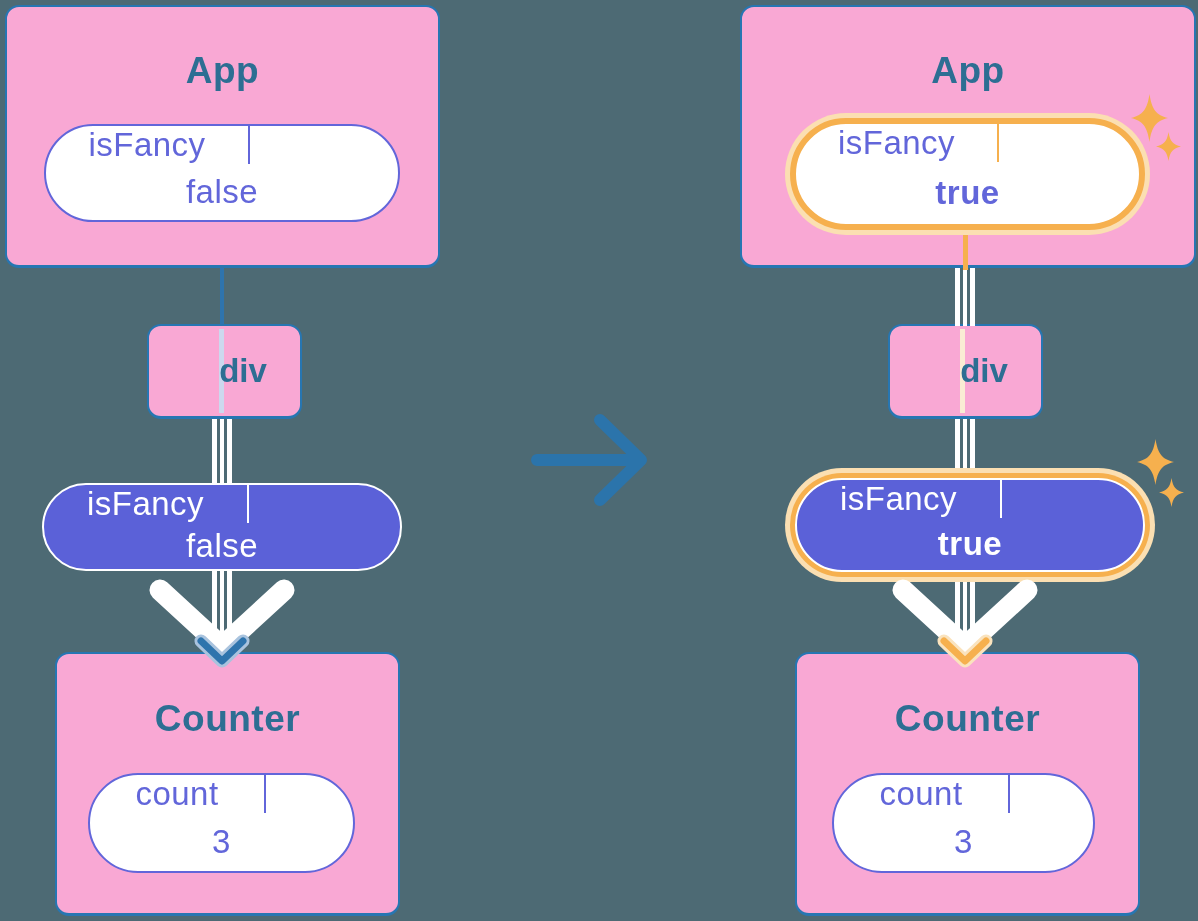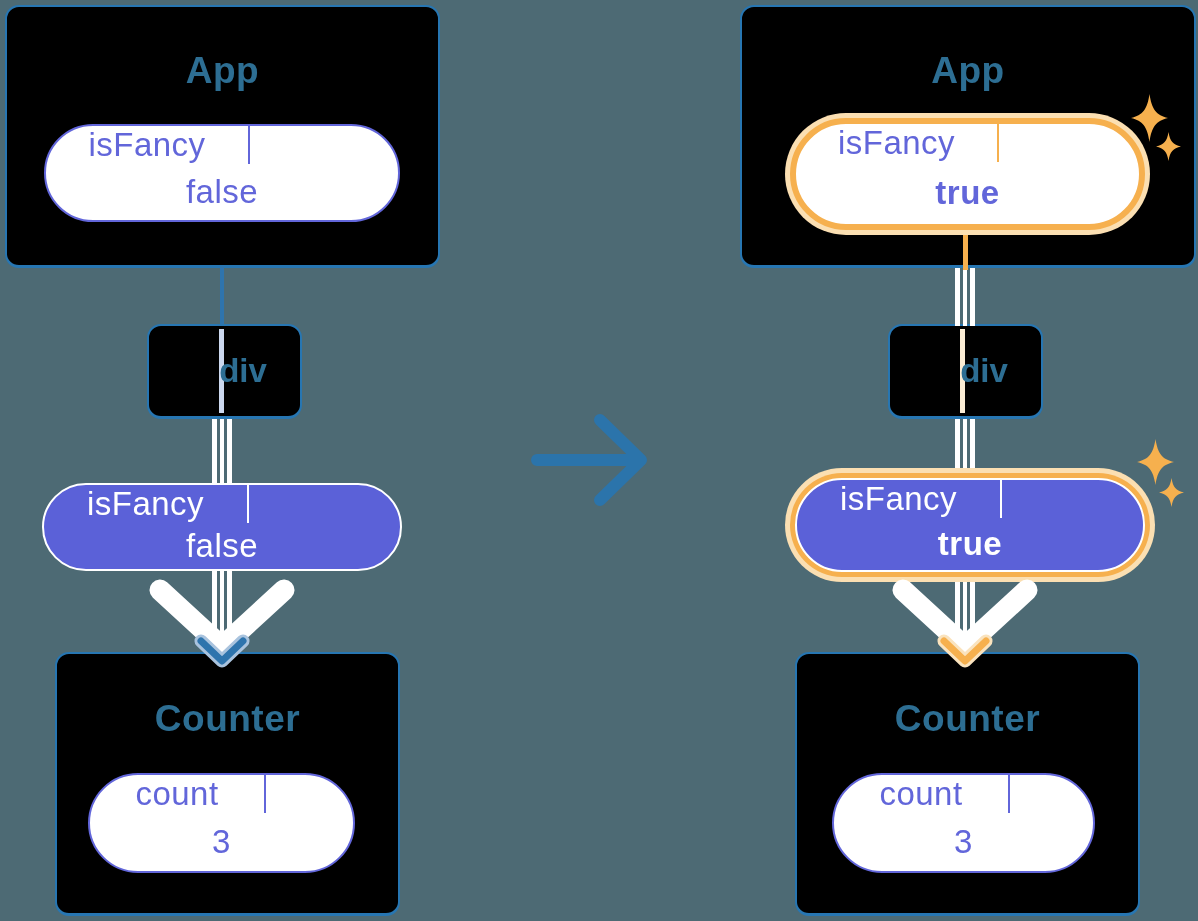--- a/index.html
+++ b/index.html
@@ -1,21 +1,21 @@
 <!DOCTYPE html>
 <html><head>
 <meta charset="utf-8">
 <style>
   html,body{margin:0;padding:0;background:#4D6A74;}
   .canvas{
     position:relative;width:1198px;height:921px;background:#4D6A74;
     font-family:"Liberation Sans",sans-serif;overflow:hidden;
   }
   .card{
-    position:absolute;background:#000000;border:2px solid #2776B2;
+    position:absolute;background:#f9a8d4;border:2px solid #2776B2;
     border-bottom-width:3px;border-radius:14px;box-sizing:border-box;padding-left:37px;
   }
   .card-title{
     position:absolute;text-align:center;color:#2D6E93;font-weight:700;
     font-size:37px;letter-spacing:.5px;
   }
   .node-title{
     position:relative;z-index:2;width:100%;height:100%;display:flex;
     align-items:center;justify-content:center;color:#2D6E93;
     font-weight:700;font-size:33px;

